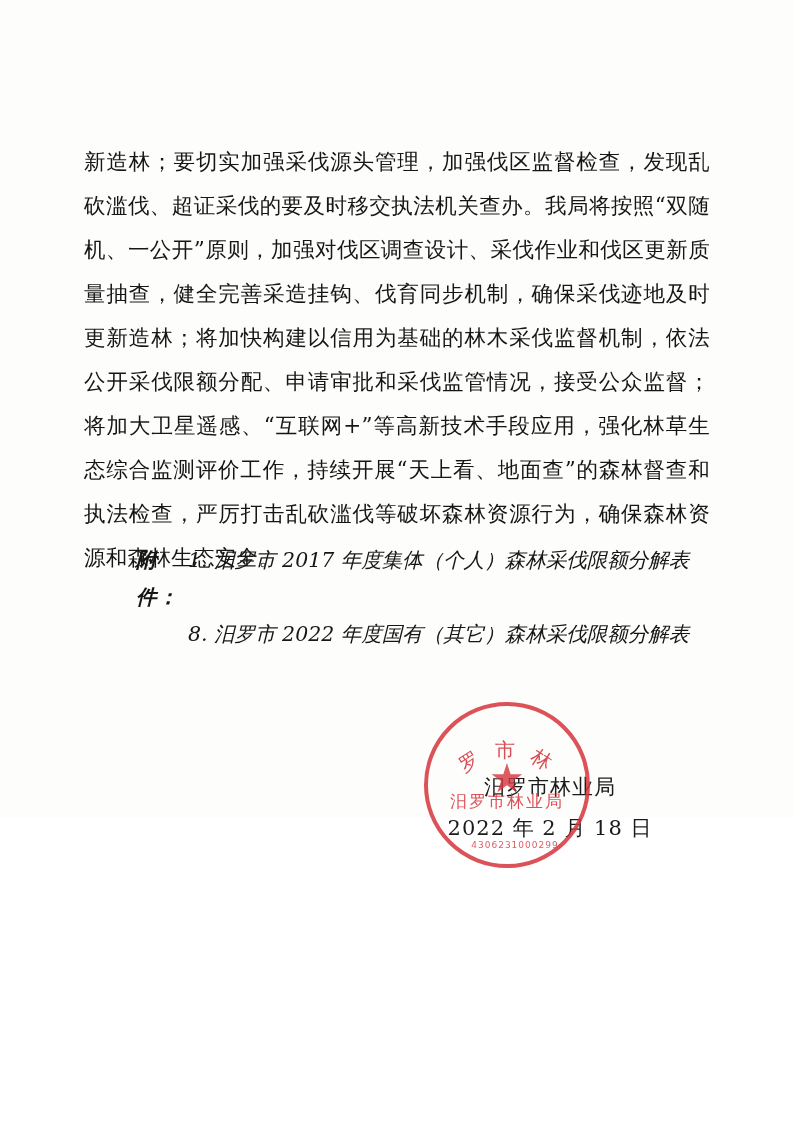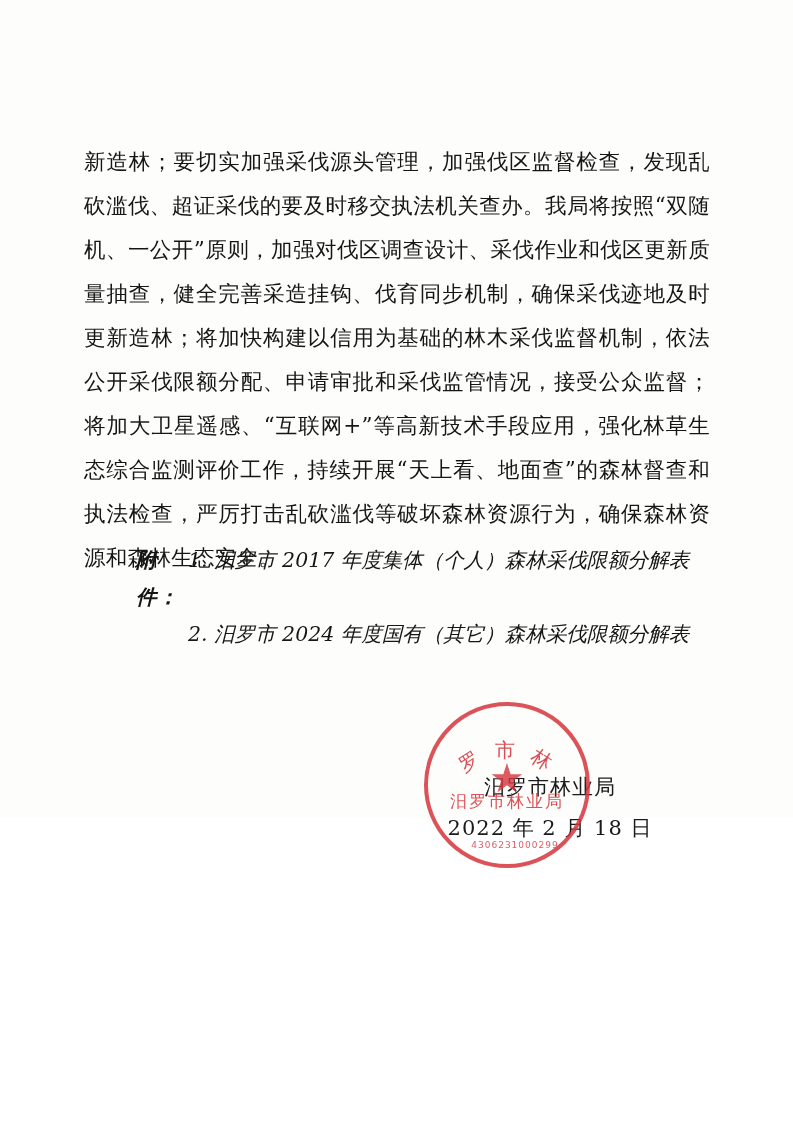--- a/index.html
+++ b/index.html
@@ -169,21 +169,21 @@
     <p>新造林；要切实加强采伐源头管理，加强伐区监督检查，发现乱砍滥伐、超证采伐的要及时移交执法机关查办。我局将按照“双随机、一公开”原则，加强对伐区调查设计、采伐作业和伐区更新质量抽查，健全完善采造挂钩、伐育同步机制，确保采伐迹地及时更新造林；将加快构建以信用为基础的林木采伐监督机制，依法公开采伐限额分配、申请审批和采伐监管情况，接受公众监督；将加大卫星遥感、“互联网+”等高新技术手段应用，强化林草生态综合监测评价工作，持续开展“天上看、地面查”的森林督查和执法检查，严厉打击乱砍滥伐等破坏森林资源行为，确保森林资源和森林生态安全。</p>
   </div>
 
   <div class="attachments">
     <div class="attach-row">
       <div class="attach-label">附件：</div>
       <div class="attach-text">1. 汨罗市 2017 年度集体（个人）森林采伐限额分解表</div>
     </div>
     <div class="attach-row">
       <div class="attach-label blank">附件：</div>
-      <div class="attach-text">2. 汨罗市 2024 年度国有（其它）森林采伐限额分解表</div>
+      <div class="attach-text">8. 汨罗市 2022 年度国有（其它）森林采伐限额分解表</div>
     </div>
   </div>
 
   <div class="sign-block">
     <div class="sign-org">汨罗市林业局</div>
     <div class="sign-date">2022 年 2 月 18 日</div>
   </div>
 
   <div class="seal">
     <div class="seal-ring"></div>

